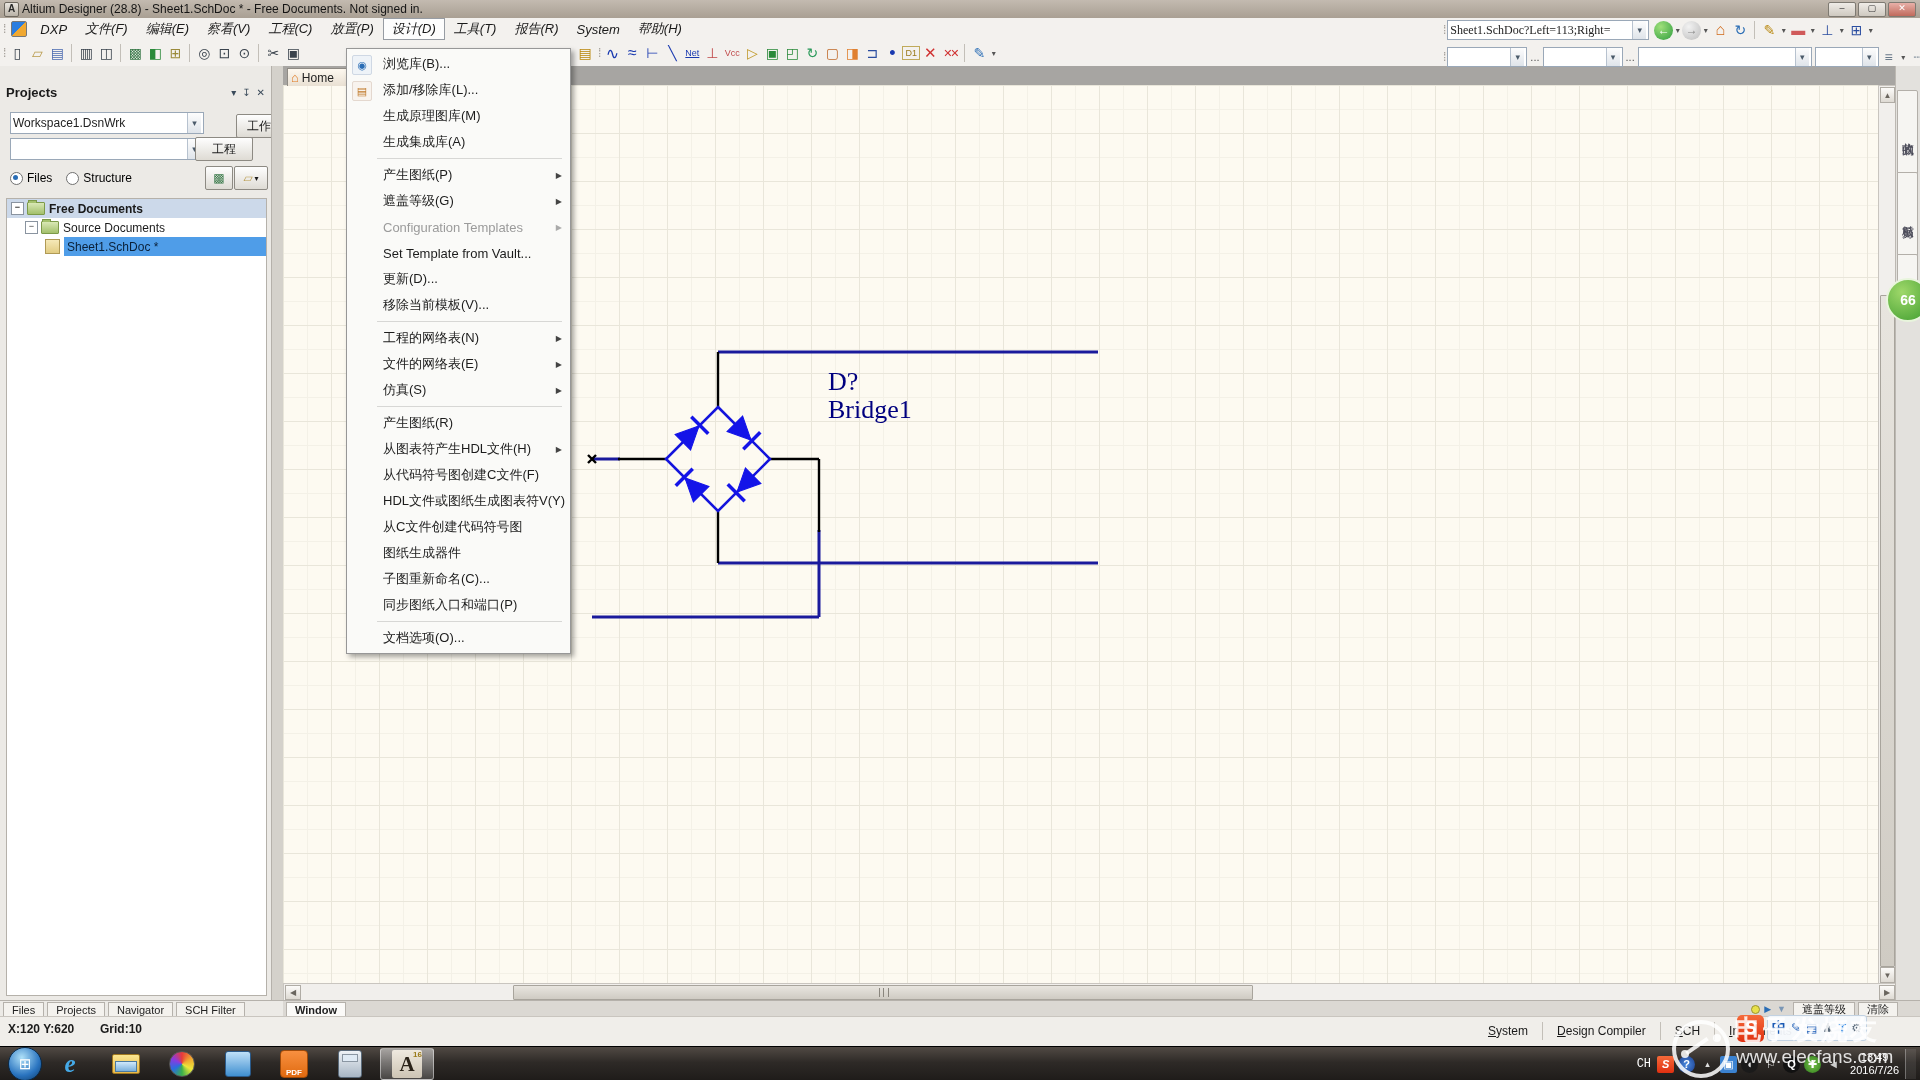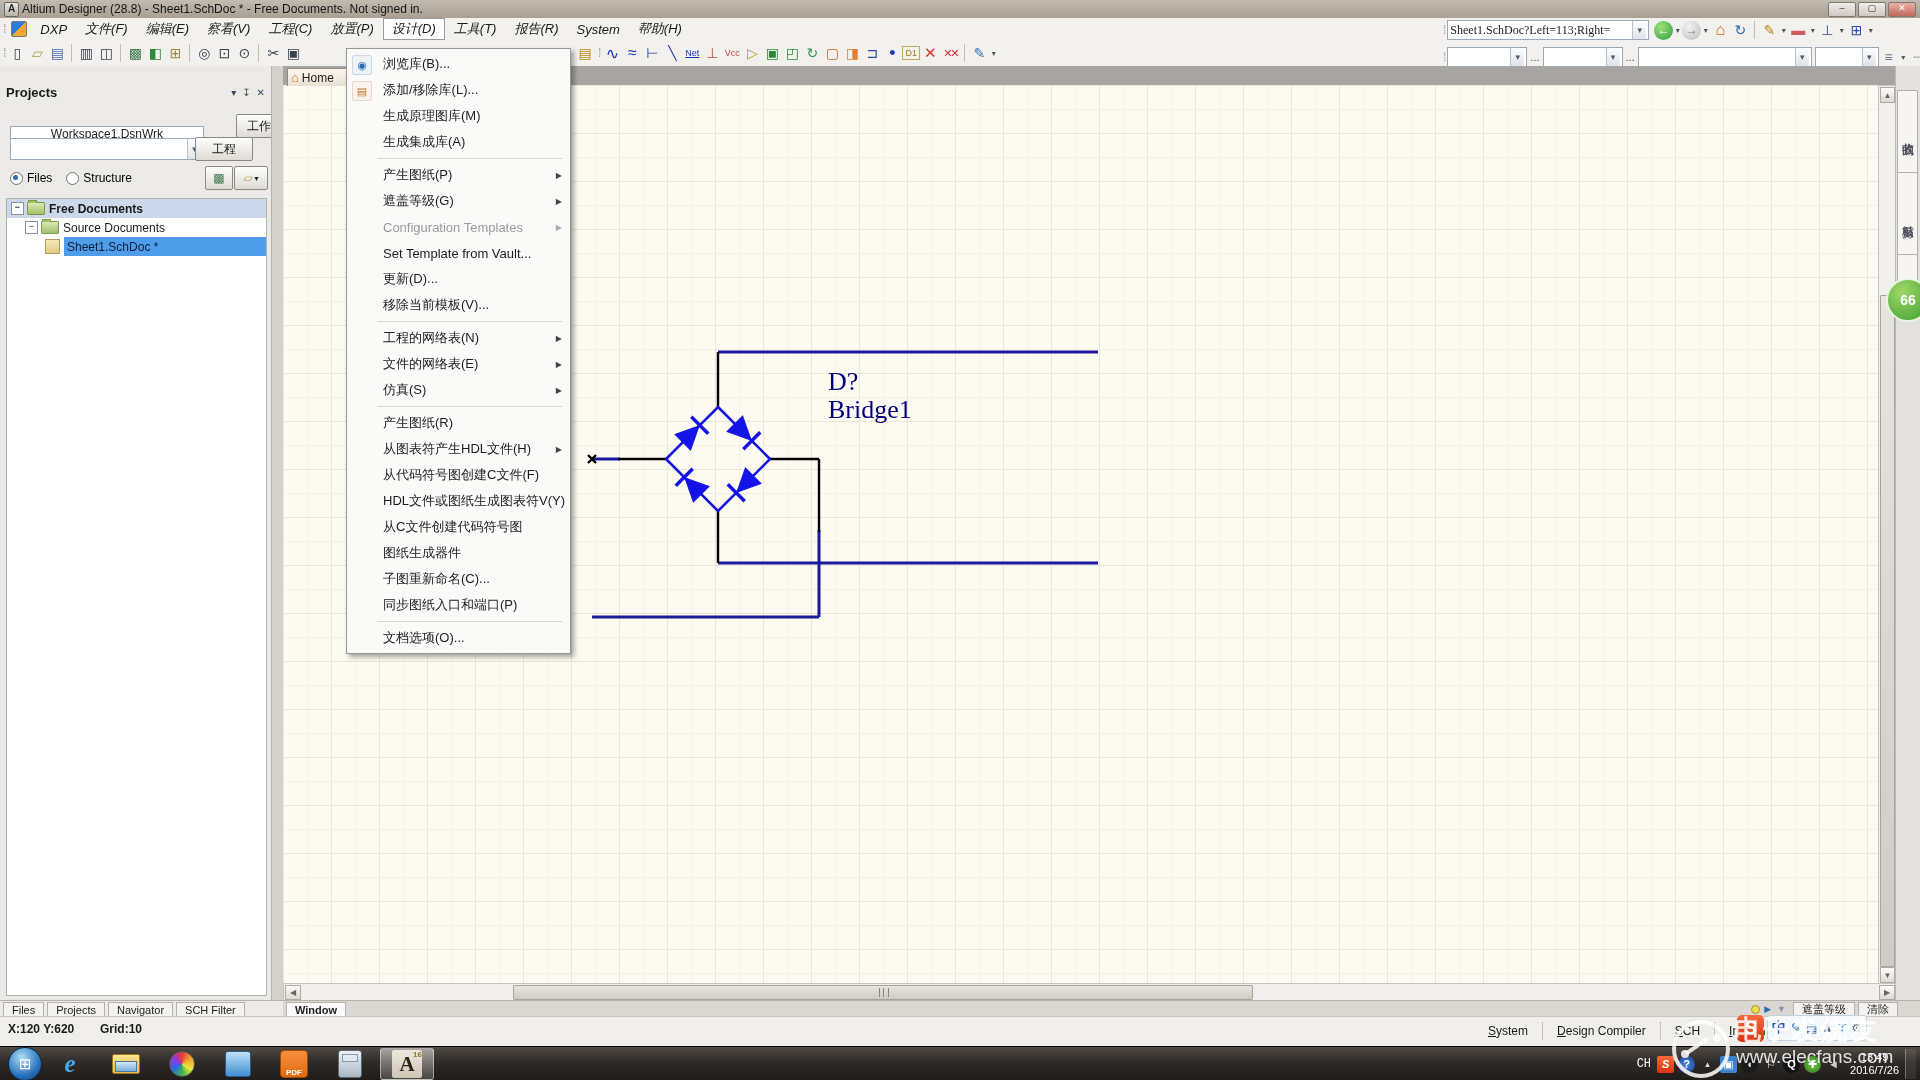--- a/index.html
+++ b/index.html
@@ -236,21 +236,21 @@
 
 <div id="projects" class="abs">
   <div class="flex" style="height:20px;margin:16px 6px 0 6px;">
     <span style="font-weight:bold;font-size:13px;color:#1a1a1a;">Projects</span>
     <span style="margin-left:auto;display:flex;gap:6px;color:#3a4a5a;font-size:10px;">
       <span>▾</span>
       <span>↧</span>
       <span>✕</span>
     </span>
   </div>
-  <div class="abs combo" style="left:10px;top:60px;width:188px;height:20px;flex-direction:column;">
+  <div class="abs combo" style="left:10px;top:46px;width:188px;height:20px;">
     <span>Workspace1.DsnWrk</span>
     <span class="dd">▾</span>
   </div>
   <div class="abs btn3d" style="left:208px;top:48px;width:56px;height:22px;margin-left:28px;">工作台</div>
   <div class="abs combo" style="left:10px;top:72px;width:188px;height:20px;">
     <span class="dd" style="margin-left:auto;">▾</span>
   </div>
   <div class="abs btn3d" style="left:195px;top:71px;width:56px;height:22px;">工程</div>
   <div class="abs flex" style="left:10px;top:104px;height:16px;font-size:12px;">
     <span class="radio sel"></span>

